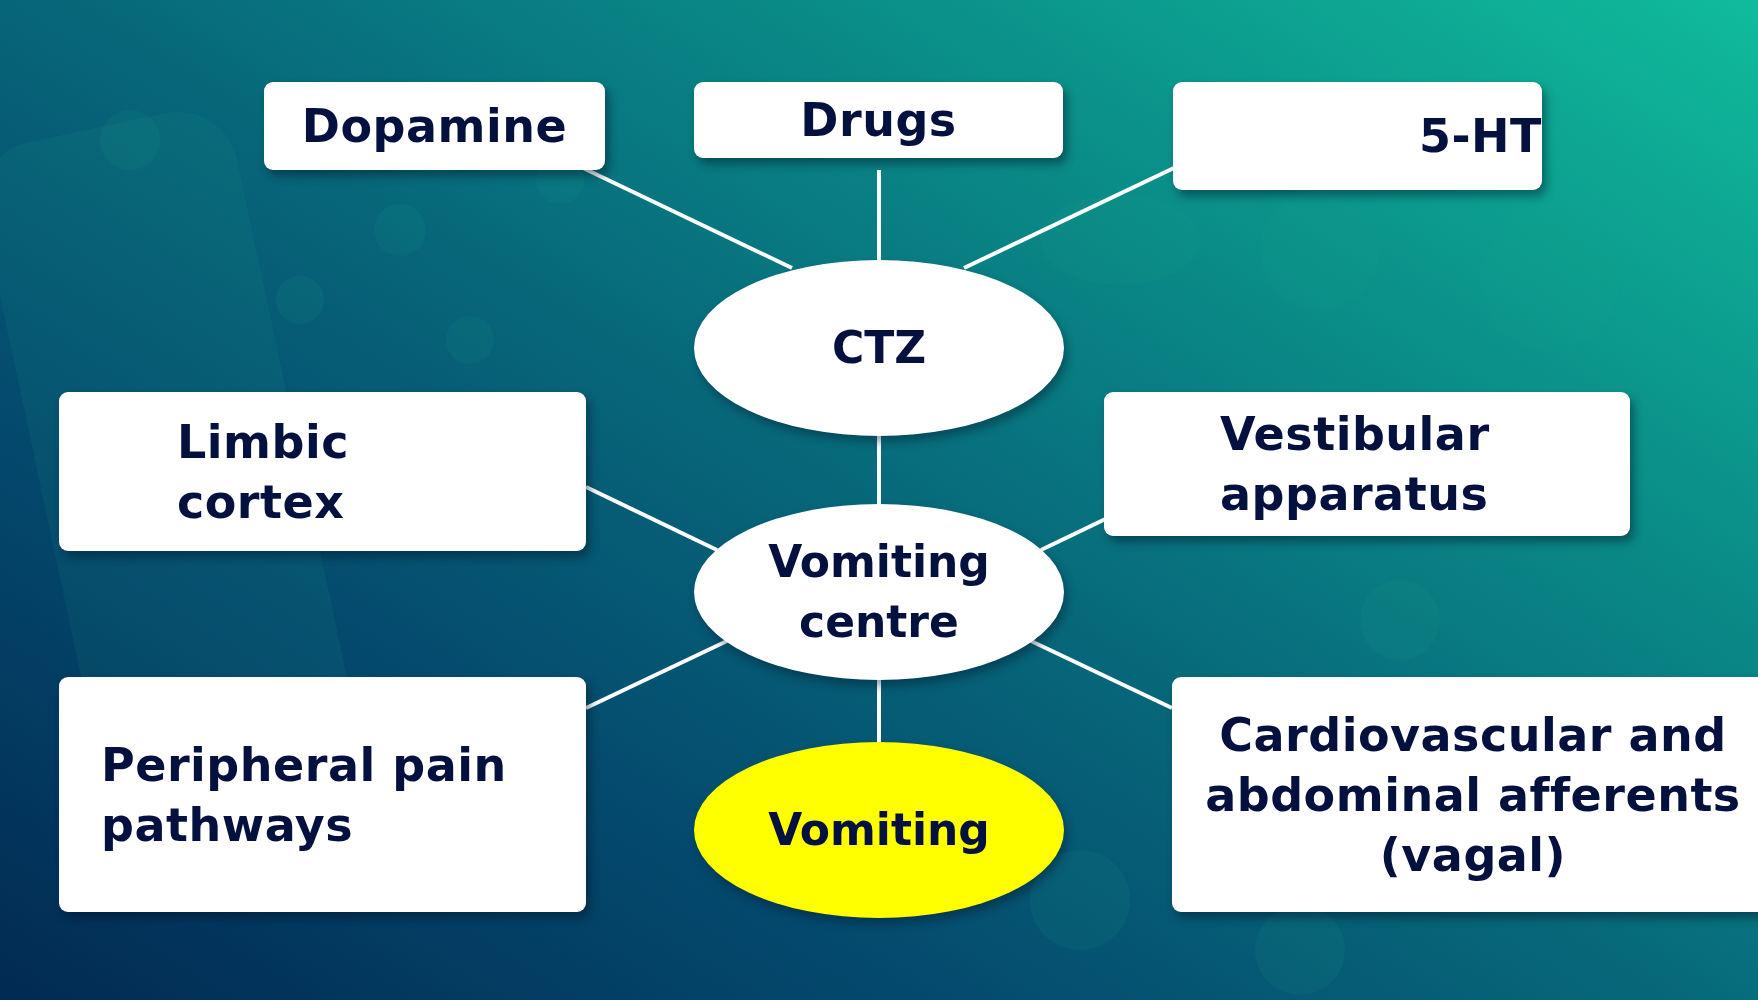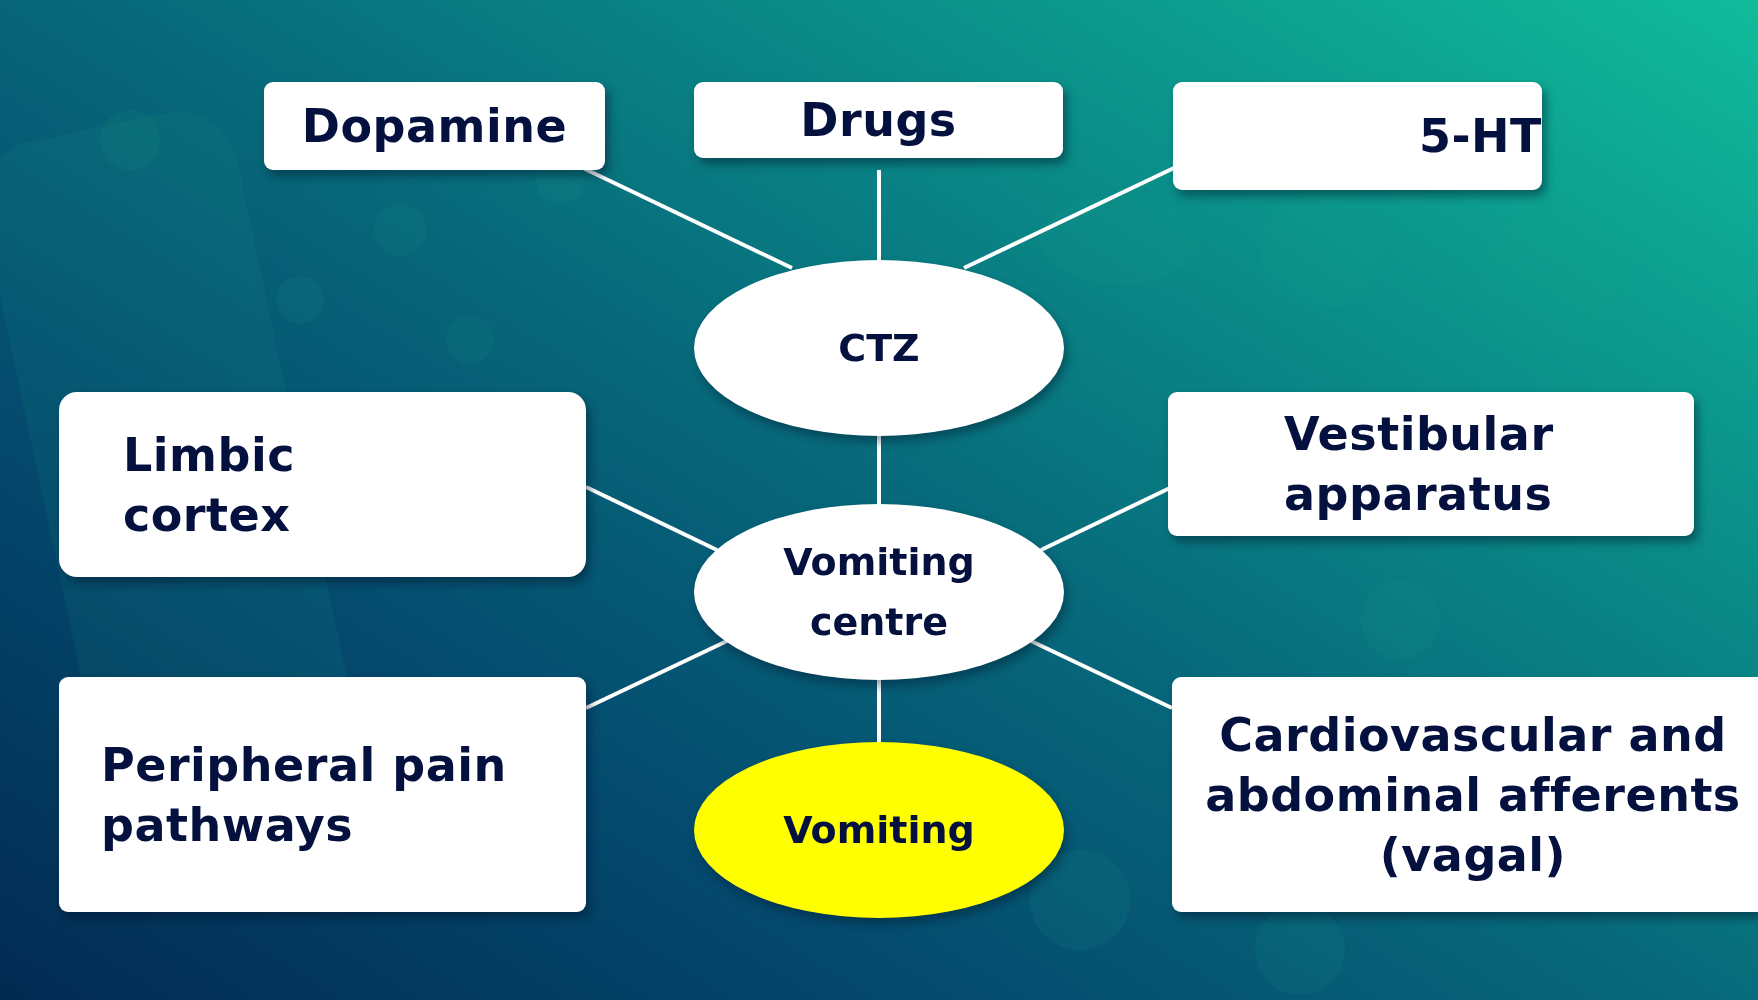--- a/index.html
+++ b/index.html
@@ -16,32 +16,32 @@
     position: absolute; background: #ffffff; border-radius: 9px;
     box-shadow: 4px 6px 10px rgba(0,20,40,0.45);
     color: #04113f; font-weight: bold; font-size: 46px; line-height: 60px;
     display: flex; align-items: center; box-sizing: border-box;
     letter-spacing: 0.5px;
   }
   .box.center { justify-content: center; text-align: center; }
   .box .txt { white-space: pre-line; }
   .oval {
     position: absolute; width: 370px; height: 176px; border-radius: 50%;
-    background: #ffffff; color: #04113f; font-weight: bold; font-size: 38px;
+    background: #ffffff; color: #04113f; font-weight: bold; font-size: 44px;
     line-height: 60px; display: flex; align-items: center; justify-content: center;
     text-align: center; box-shadow: 3px 6px 10px rgba(0,20,40,0.4);
   }
   .oval .txt { white-space: pre-line; }
   .oval.yellow { background: #ffff00; }
 
   #box-dopamine { left: 216px; top: 82px; width: 341px; height: 88px; margin-left: 48px; }
   #box-drugs { left: 694px; top: 82px; width: 369px; height: 76px; }
   #box-5ht { left: 1173px; top: 82px; width: 369px; height: 108px; justify-content: flex-end; }
-  #box-limbic { left: 59px; top: 392px; width: 527px; height: 185px; padding-left: 64px; border-radius: 18px; }
-  #box-vestibular { left: 1168px; top: 392px; width: 526px; height: 144px; padding-left: 116px; }
+  #box-limbic { left: 59px; top: 392px; width: 527px; height: 159px; padding-left: 118px; }
+  #box-vestibular { left: 1104px; top: 392px; width: 526px; height: 144px; padding-left: 116px; }
   #box-peripheral { left: 59px; top: 677px; width: 527px; height: 235px; padding-left: 42px; }
   #box-cardio { left: 1172px; top: 677px; width: 602px; height: 235px; }
   #oval-ctz { left: 694px; top: 260px; }
   #oval-centre { left: 694px; top: 504px; }
   #oval-vomiting { left: 694px; top: 742px; }
 </style>
 </head>
 <body>
 
 <svg class="bg-decor" viewBox="0 0 1758 1000">

